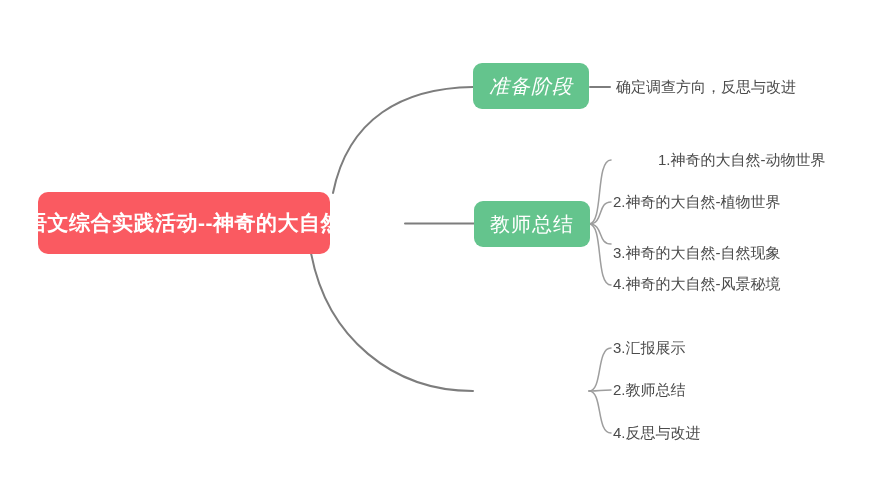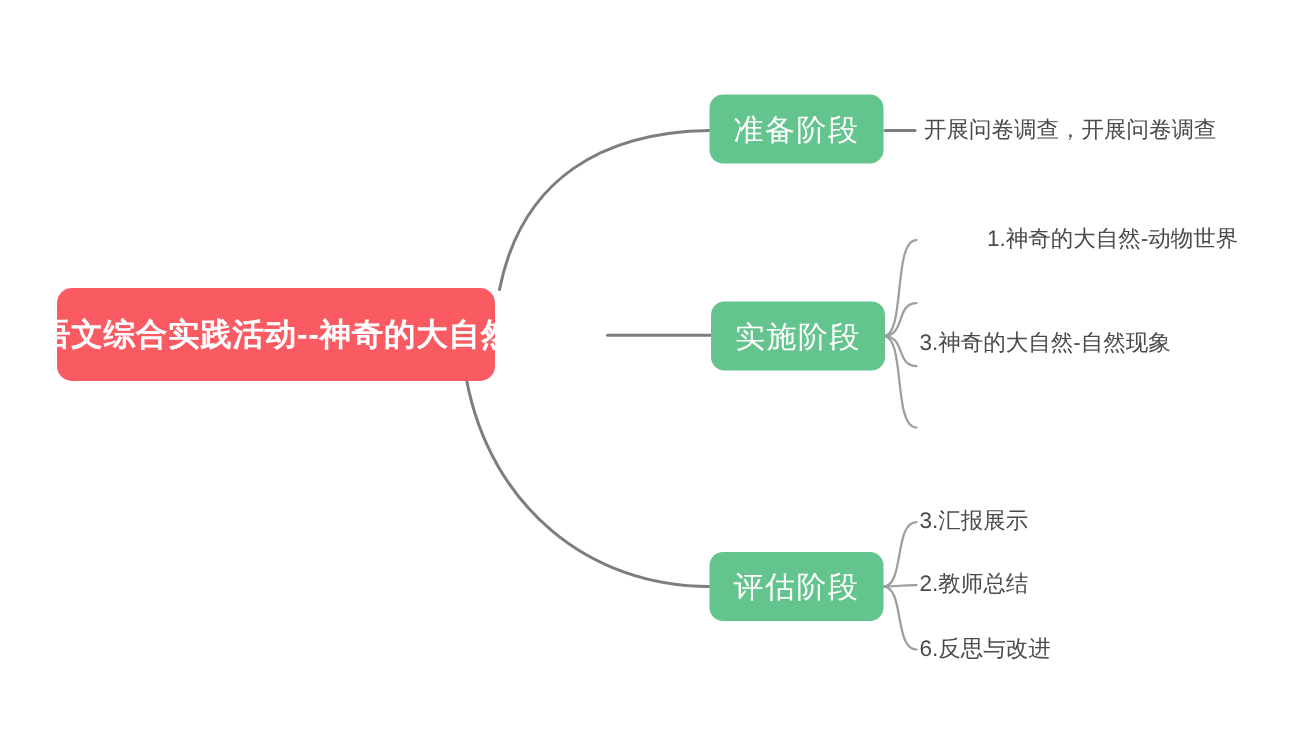--- a/index.html
+++ b/index.html
@@ -52,36 +52,36 @@
     letter-spacing: 0.5px;
   }
   .node-branch {
     width: 116px; height: 46px;
     background: var(--branch-bg);
     border-radius: 9px;
     font-size: 20px;
     font-weight: normal;
     letter-spacing: 1px;
   }
-  .node-branch-prep { left: 473px; top: 63px; }
+  .node-branch-prep { left: 473px; top: 63px; font-style: italic; }
   .node-branch-impl { left: 474px; top: 201px; }
   .node-branch-eval { left: 473px; top: 368px; }
 
   .leaf {
     position: absolute;
     font-size: 15px;
     line-height: 20px;
     color: var(--leaf-text);
     white-space: nowrap;
     cursor: default;
   }
   .leaf-prep-0 { left: 616px; top: 77px; }
   .leaf-impl-0 { left: 613px; top: 150px; margin-left: 45px; }
   .leaf-impl-1 { left: 613px; top: 192px; }
-  .leaf-impl-2 { left: 613px; top: 219px; }
+  .leaf-impl-2 { left: 613px; top: 243px; }
   .leaf-impl-3 { left: 613px; top: 274px; }
   .leaf-eval-0 { left: 613px; top: 338px; }
   .leaf-eval-1 { left: 613px; top: 380px; text-align: right; }
   .leaf-eval-2 { left: 613px; top: 423px; }
 </style>
 </head>
 <body>
 
 <div class="canvas">
 
@@ -100,26 +100,27 @@
 
     <path class="edge-sub" d="M 589 391 C 603 391 596 348 611 348"></path>
     <path class="edge-sub" d="M 589 391 C 602 391 598 390 611 390"></path>
     <path class="edge-sub" d="M 589 391 C 603 391 596 433 611 433"></path>
   </svg>
 
   <div class="node node-root">语文综合实践活动--神奇的大自然</div>
 
   <div class="node node-branch node-branch-prep">准备阶段</div>
 
-  <div class="node node-branch node-branch-impl">实施阶段</div>
+  <div class="node node-branch node-branch-impl">教师总结</div>
 
-  <div class="node node-branch node-branch-eval">评估阶段</div>
 
-  <div class="leaf leaf-prep-0">开展问卷调查，开展问卷调查</div>
+  <div class="leaf leaf-prep-0">确定调查方向，反思与改进</div>
 
   <div class="leaf leaf-impl-0">1.神奇的大自然-动物世界</div>
+  <div class="leaf leaf-impl-1">2.神奇的大自然-植物世界</div>
   <div class="leaf leaf-impl-2">3.神奇的大自然-自然现象</div>
+  <div class="leaf leaf-impl-3">4.神奇的大自然-风景秘境</div>
 
   <div class="leaf leaf-eval-0">3.汇报展示</div>
   <div class="leaf leaf-eval-1">2.教师总结</div>
-  <div class="leaf leaf-eval-2">6.反思与改进</div>
+  <div class="leaf leaf-eval-2">4.反思与改进</div>
 
 </div>
 
 </body></html>

